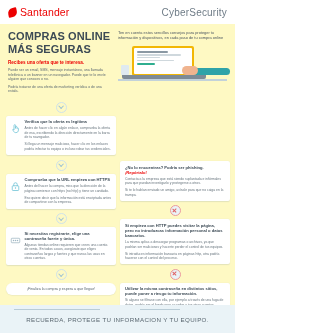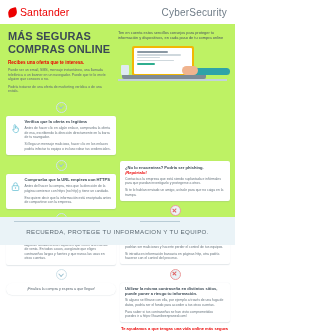--- a/index.html
+++ b/index.html
@@ -2,21 +2,21 @@
 <html><head>
 <meta charset="utf-8">
 <style>
   html,body{margin:0;padding:0;}
   body{
     width:235px;height:333px;overflow:hidden;
     background:#ffffff;
     font-family:"Liberation Sans","DejaVu Sans",sans-serif;
     color:#4a5560;
   }
-  .page{position:relative;width:235px;height:245px;background:#bef264;}
+  .page{position:relative;width:235px;height:333px;background:#fef9c3;}
 
   
   .topbar{
     height:24px;background:#ffffff;
     display:flex;align-items:center;justify-content:space-between;
     padding:0 8px;box-sizing:border-box;
   }
   .brand{display:flex;align-items:center;gap:3px;}
   .flame{
     width:9px;height:9px;background:#ec0000;
@@ -155,22 +155,22 @@
     <div class="brand">
       <span class="flame"></span>
       <span class="brand-name">Santander</span>
     </div>
     <div class="cyber">CyberSecurity</div>
   </div>
 
   <div class="hero">
     <div class="hero-left">
       <div class="hero-title">
+        <div>COMPRAS ONLINE</div>
         <div>MÁS SEGURAS</div>
-        <div>COMPRAS ONLINE</div>
       </div>
       <div class="hero-sub">Recibes una oferta que te interesa.</div>
       <div class="hero-p">Puede ser un email, SMS, mensaje instantáneo, una llamada telefónica o un banner en un navegador. Puede que te lo envíe alguien que conoces o no.</div>
       <div class="hero-p">Podría tratarse de una oferta de marketing verídica o de una estafa.</div>
     </div>
     <div class="hero-right">
       <div class="hero-intro">Ten en cuenta estos sencillos consejos para proteger tu información y dispositivos, en cada paso de tu compra online</div>
       <div class="illus">
         <div class="cup"></div>
         <div class="lid">

